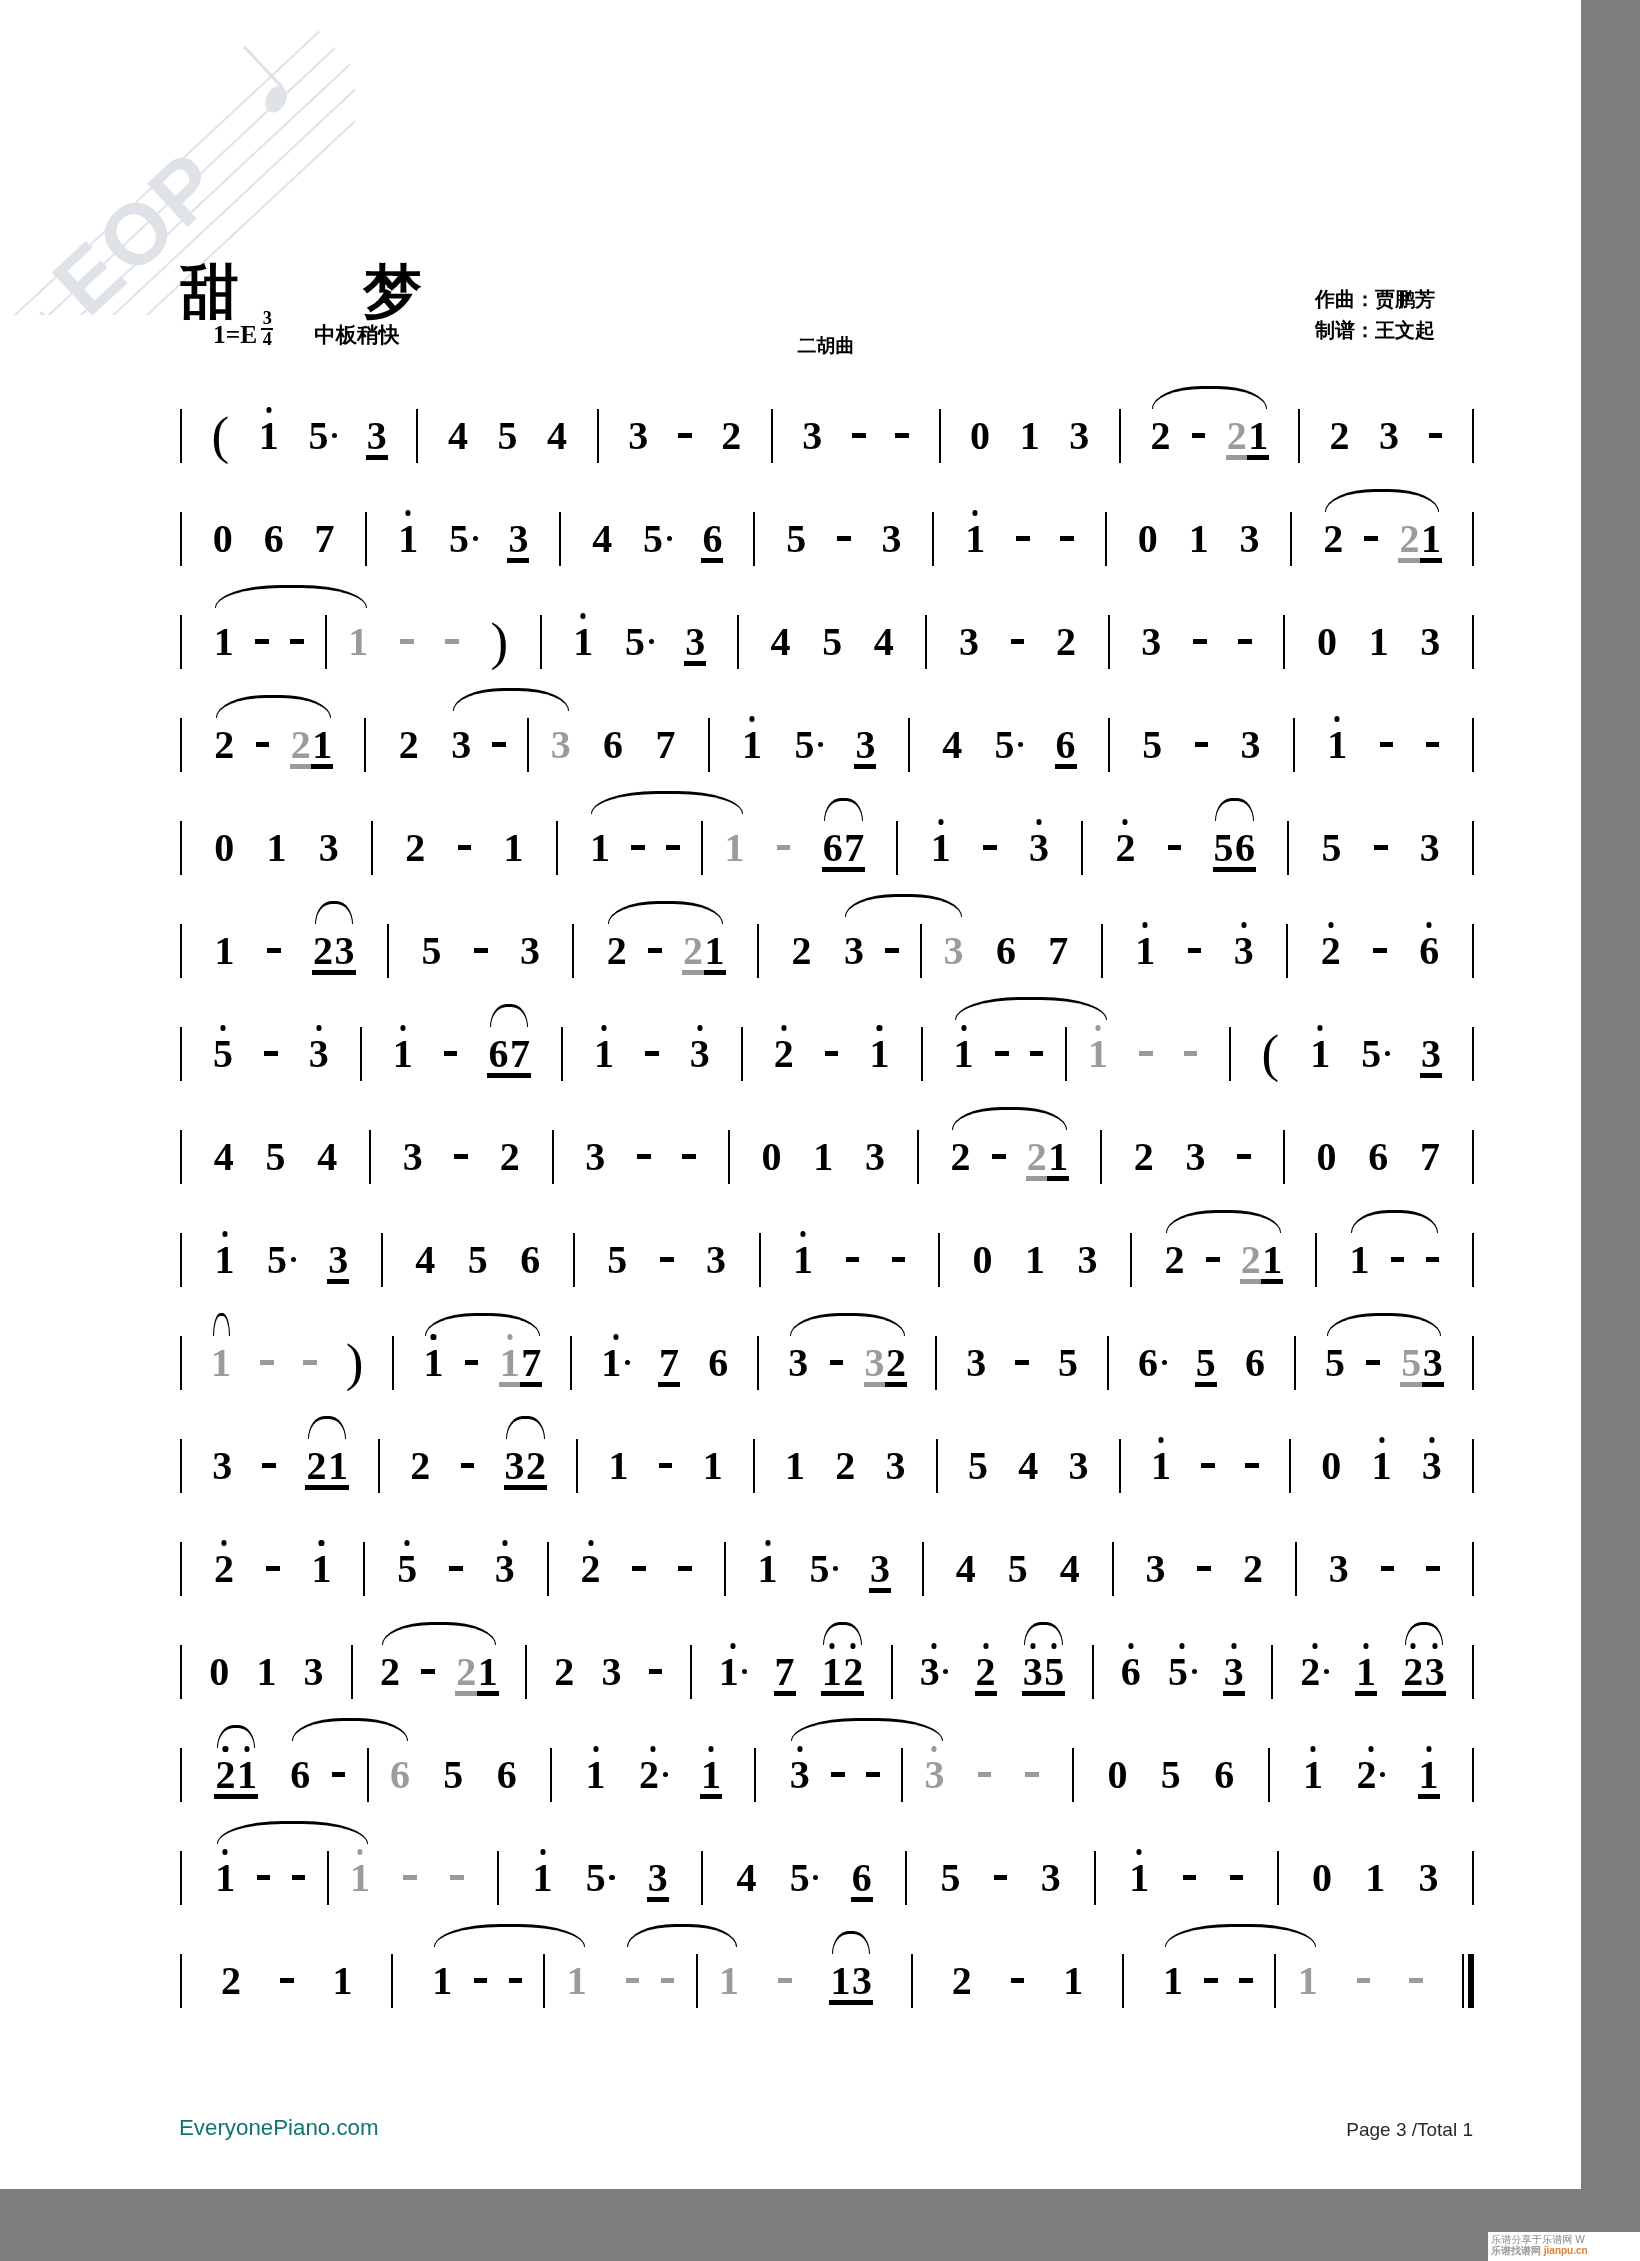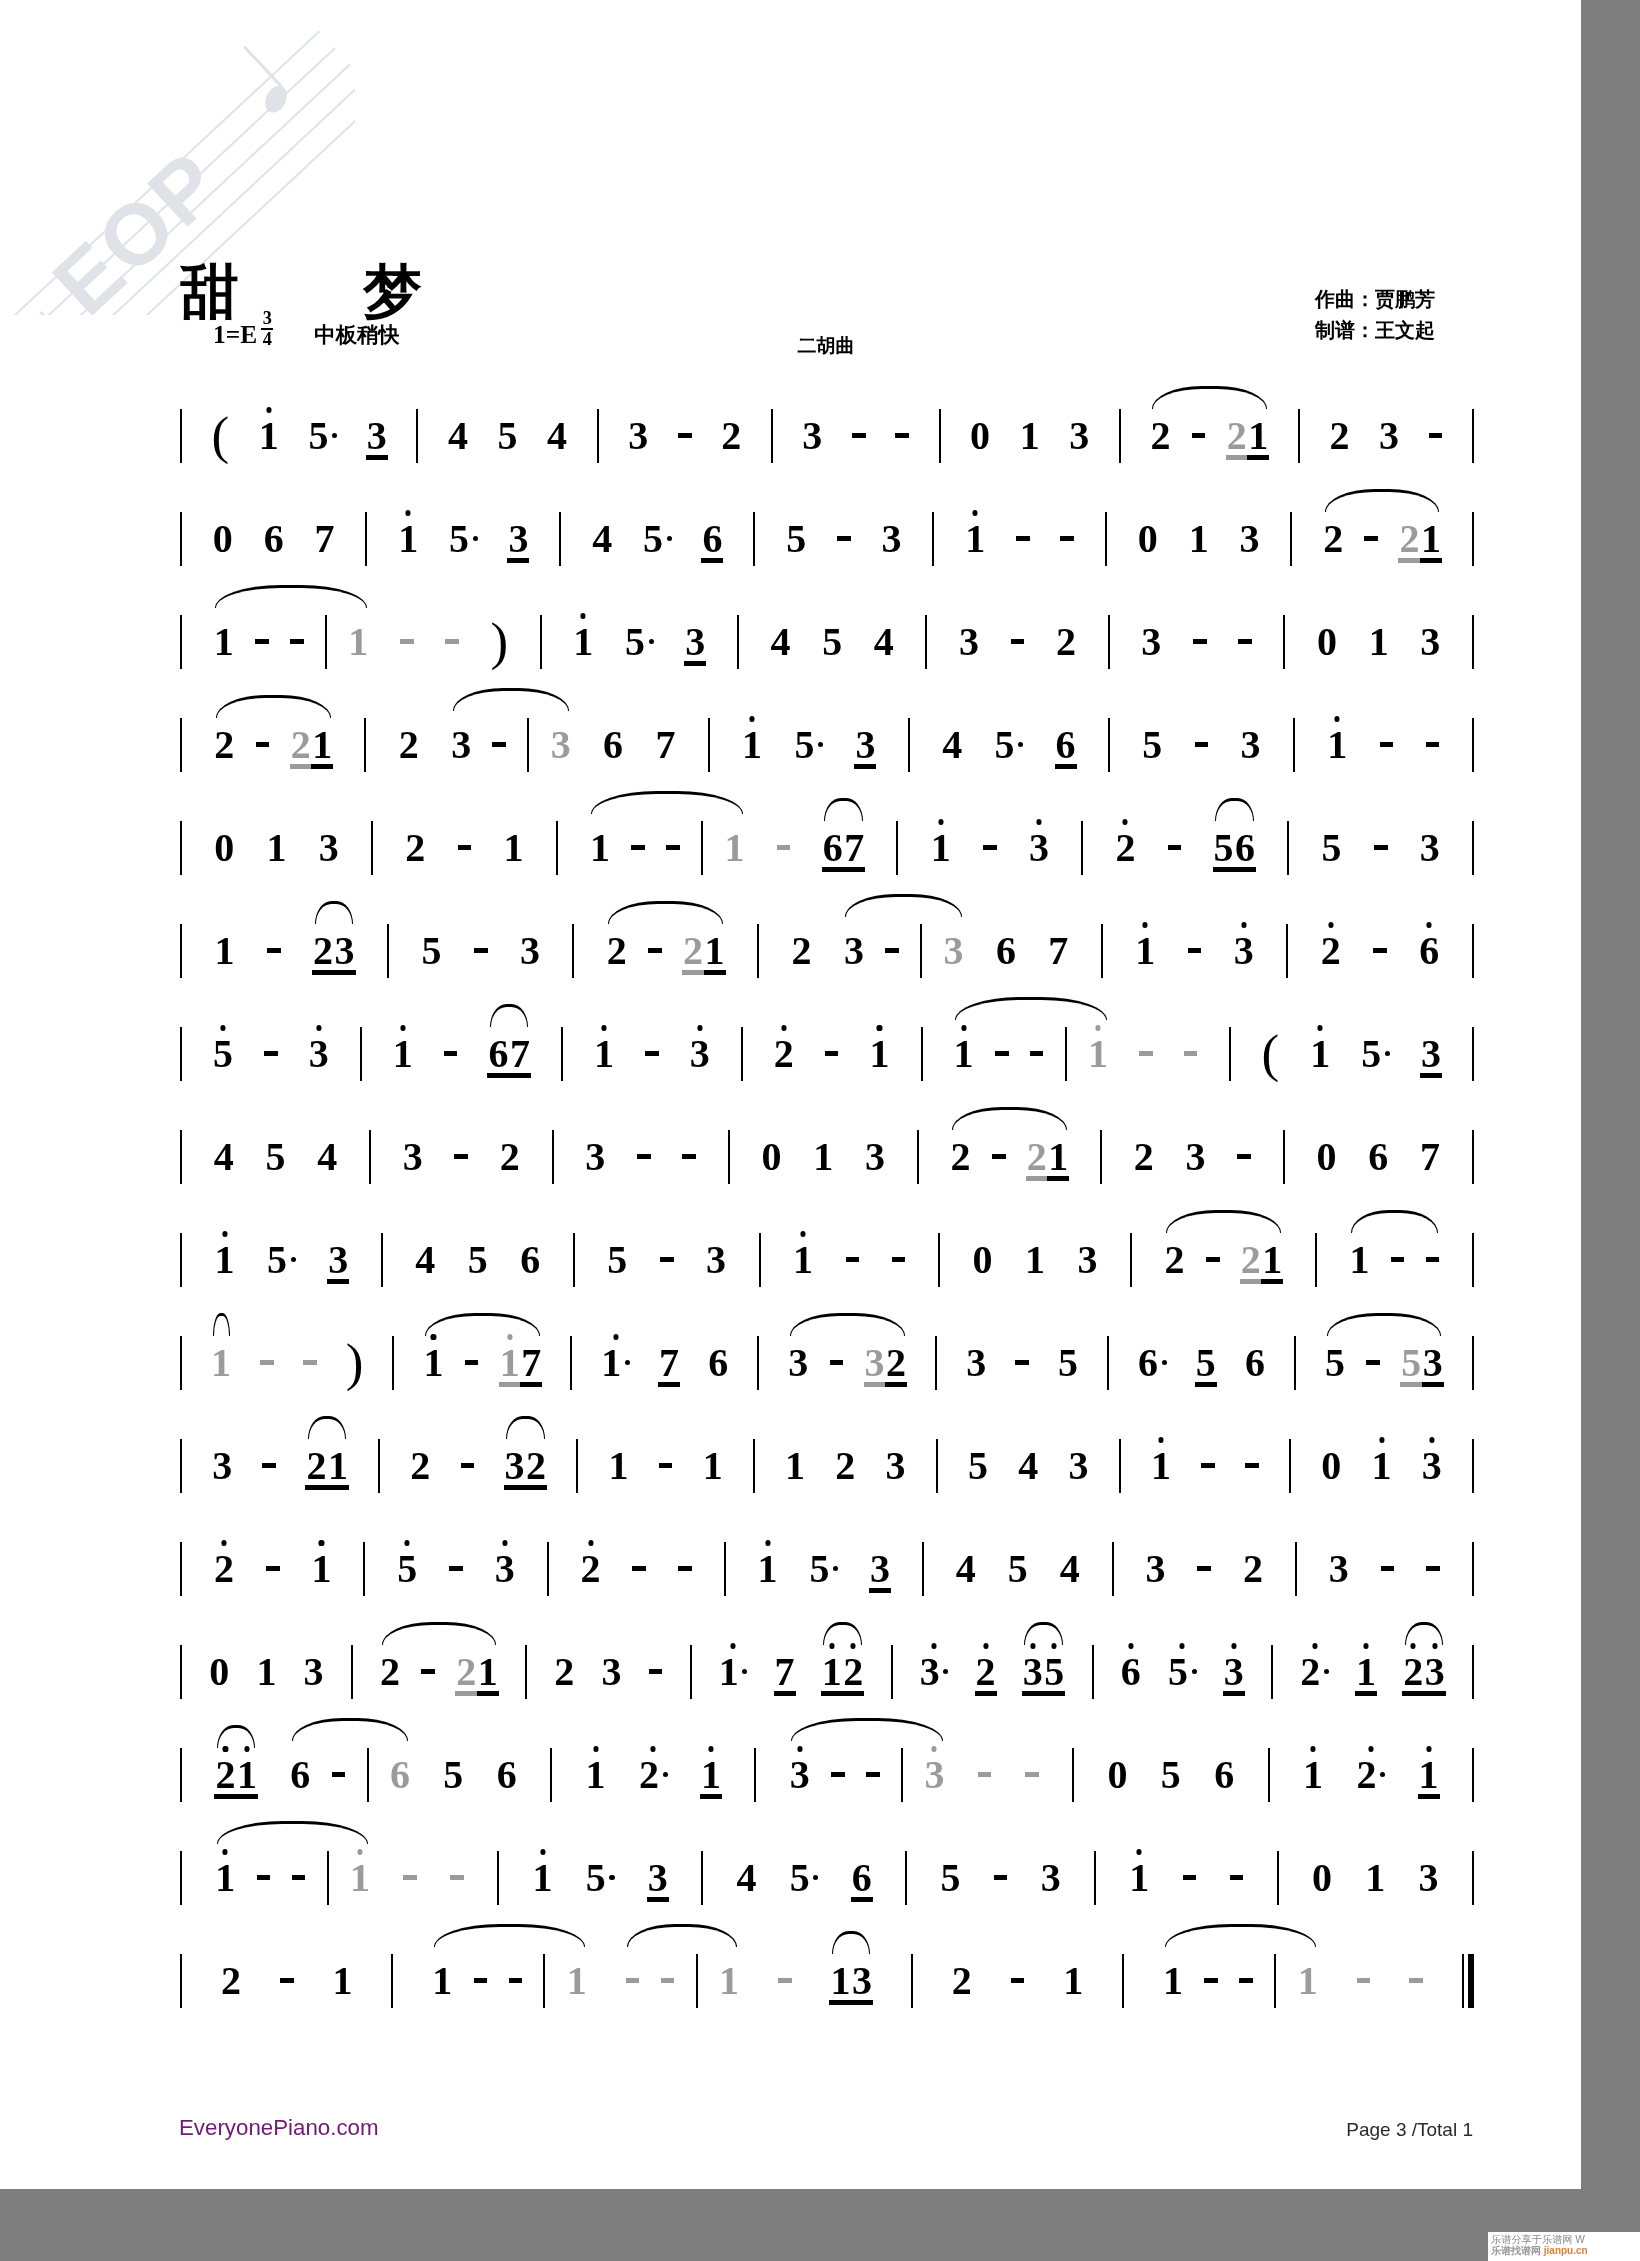--- a/index.html
+++ b/index.html
@@ -50,21 +50,21 @@
   .dot-above{position:absolute;top:-8.1px;left:50%;transform:translateX(-50%);
     width:5.1px;height:5.1px;border-radius:50%;background:currentColor;}
   .aug-dot{width:5.1px;height:5.1px;border-radius:50%;background:currentColor;margin-left:3.6px;}
   .ul{position:absolute;left:-1px;right:-1px;height:4.6px;background:currentColor;}
   .gray{color:#9b9b9b;}
   .slur-grp{position:relative;display:inline-flex;align-items:center;gap:21.3px;flex:none;}
   .slur-arc{position:absolute;left:1.5px;right:1.5px;top:-29.5px;height:20.3px;
     border:1.5px solid #000;border-bottom:none;border-top-width:3px;
     border-radius:46% 46% 0 0 / 105% 105% 0 0;}
   
-  .site{position:absolute;left:179px;top:2115px;font-size:22.3px;color:#701a75;
+  .site{position:absolute;left:179px;top:2115px;font-size:22.3px;color:#0f766e;
     font-family:"Liberation Sans",sans-serif;}
   .pageinfo{position:absolute;left:1219px;top:2119px;width:254px;text-align:right;
     font-size:19px;color:#2a2a2a;font-family:"Liberation Sans",sans-serif;}
 </style>
 </head>
 <body>
 
 <div class="eop-logo">
   <div class="eop-inner">
     <div class="staff-line" style="top:20.3px"></div>

